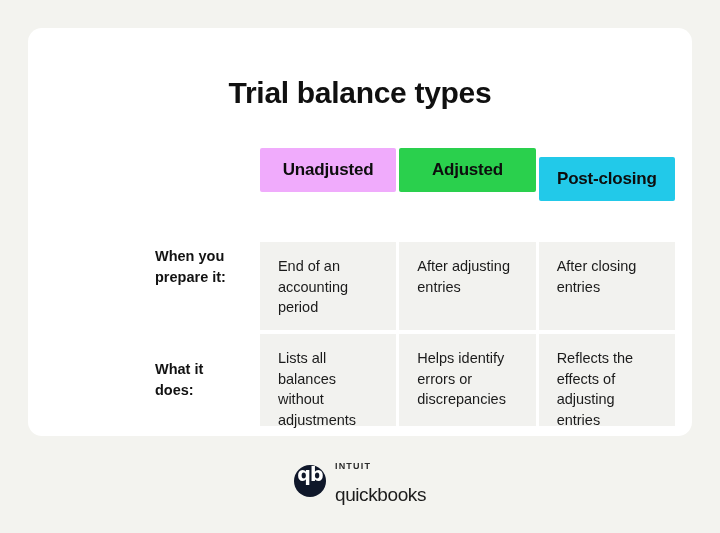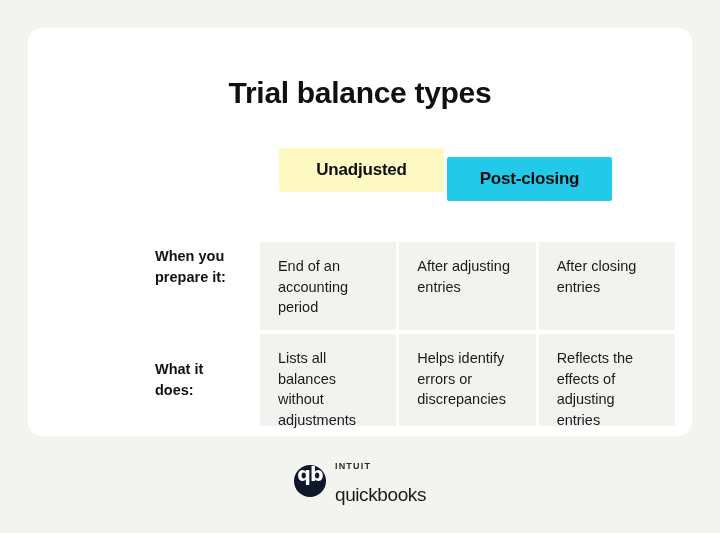--- a/index.html
+++ b/index.html
@@ -74,21 +74,21 @@
     height: 44px;
     display: flex;
     align-items: center;
     justify-content: center;
     font-size: 17px;
     font-weight: bold;
     color: #0d0d0d;
     border-radius: 2px;
     letter-spacing: -0.2px;
   }
-  .hcell.c0 { background: #fef9c3; }
+  .hcell.c0 { background: #f0abfc; }
   .hcell.c1 { background: #2ad04d; }
   .hcell.c2 { background: #22c9e9; margin-top: 9px; }
 
   .body-row { margin-top: 2px; }
   .bcell {
     background: #f2f2ef;
     box-sizing: border-box;
     padding: 14px 16px 14px 18px;
     font-size: 14.5px;
     color: #1b1b1b;
@@ -159,20 +159,23 @@
   <div class="card">
 
     <div class="title">Trial balance types</div>
 
     <div class="table">
 
       <div class="trow head-row">
         <div class="rowlabel"></div>
         <div class="col">
           <div class="hcell c0">Unadjusted</div>
+        </div>
+        <div class="col">
+          <div class="hcell c1">Adjusted</div>
         </div>
         <div class="col">
           <div class="hcell c2">Post-closing</div>
         </div>
       </div>
 
       <div class="trow body-row row1">
         <div class="rowlabel">When you prepare it:</div>
         <div class="col">
           <div class="bcell">End of an accounting period</div>

